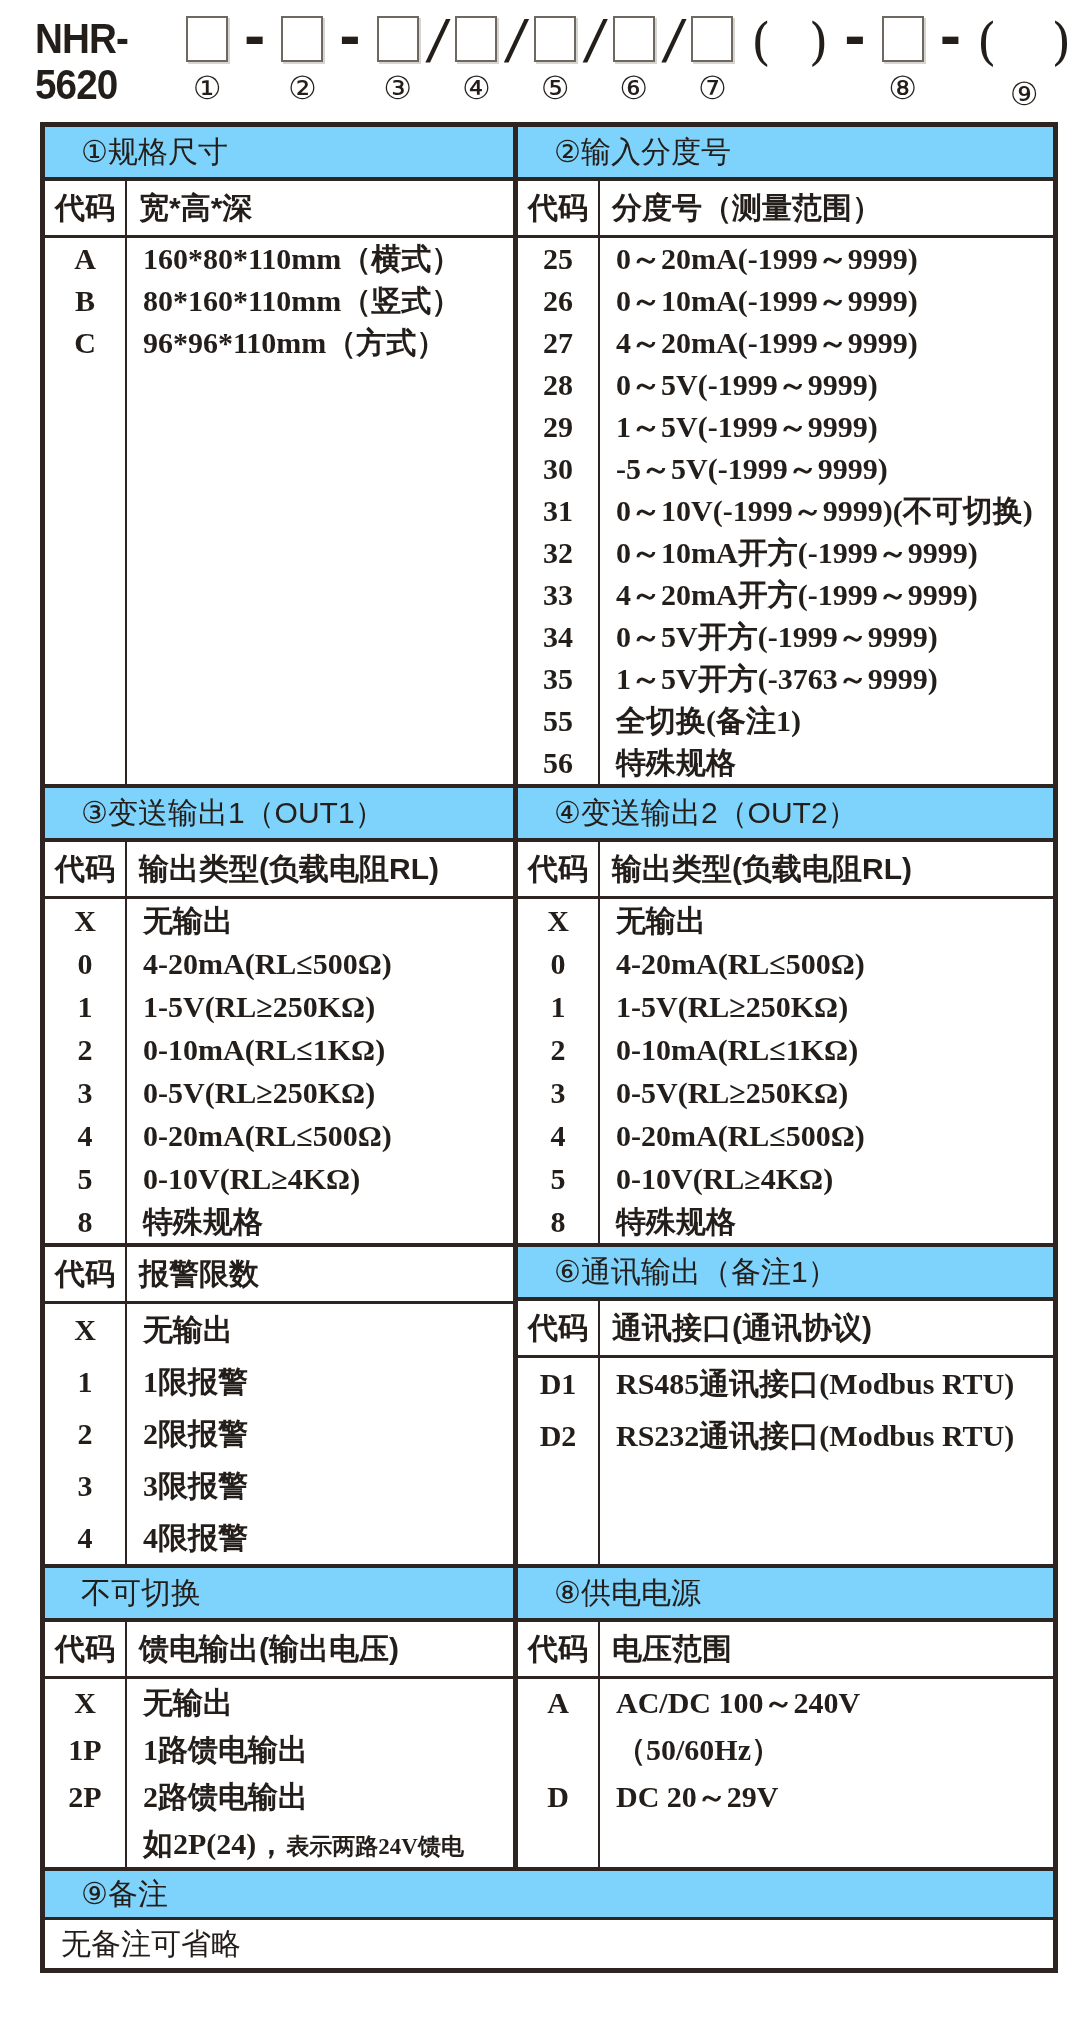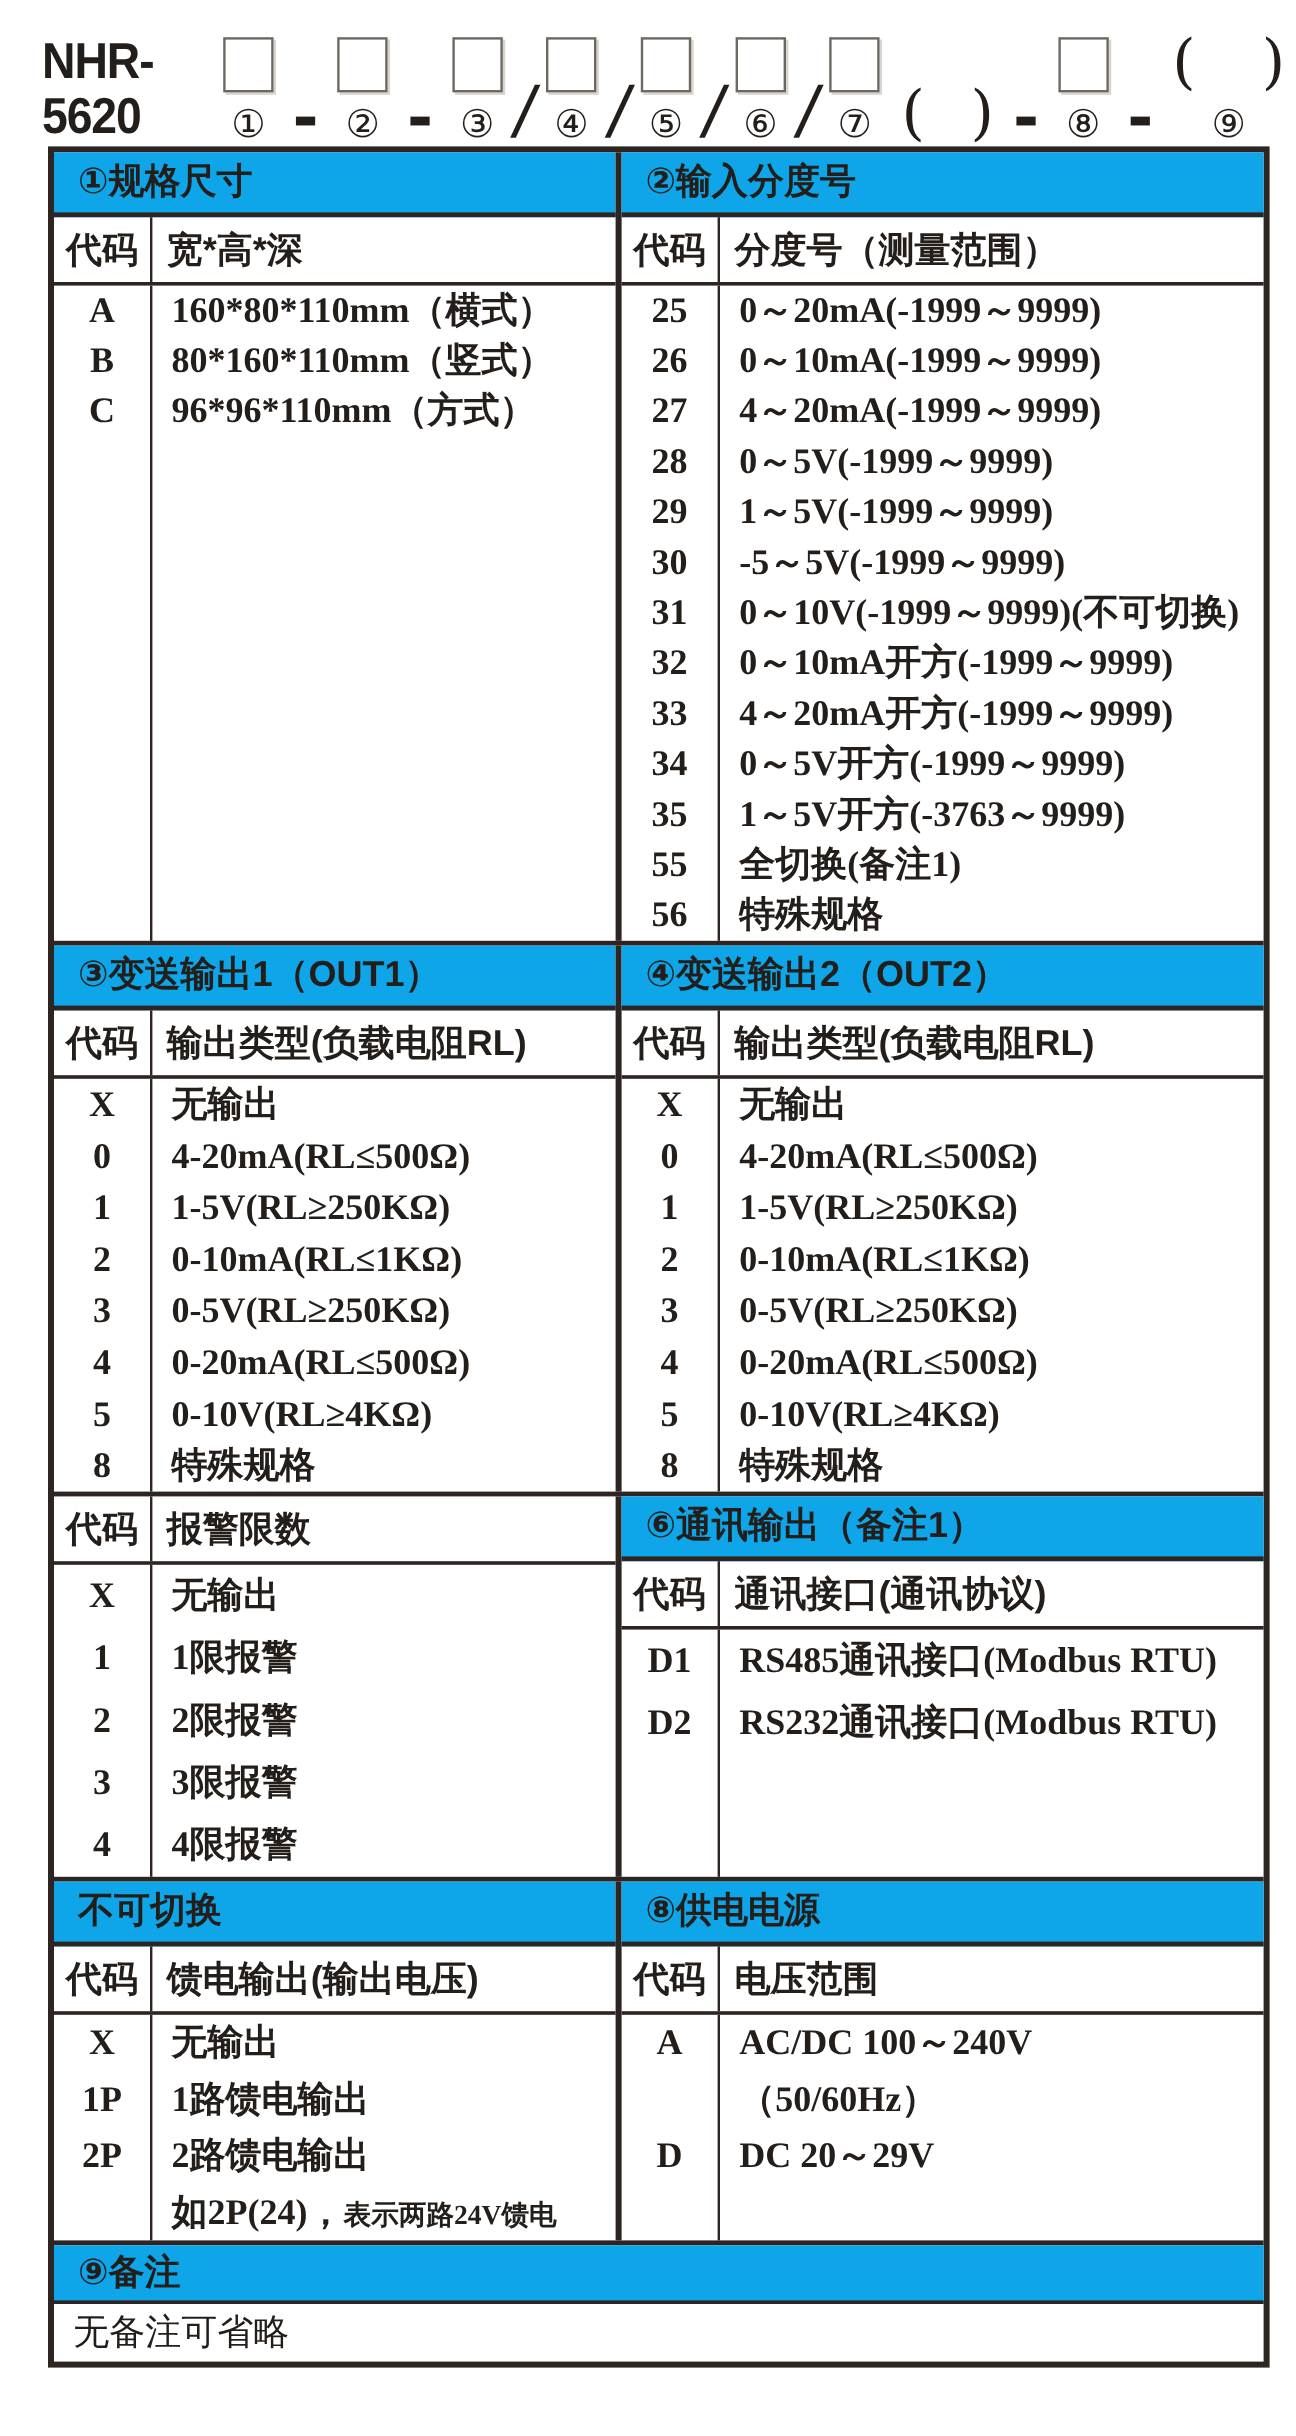--- a/index.html
+++ b/index.html
@@ -2,21 +2,21 @@
 <html><head>
 <meta charset="utf-8">
 <style>
   html,body{margin:0;padding:0;}
   body{
     width:1080px;height:2030px;background:#ffffff;color:#241e1a;
     font-family:"Liberation Sans","DejaVu Sans",sans-serif;overflow:hidden;
   }
   
   .model-line{
-    display:flex;align-items:flex-end;
+    display:flex;align-items:flex-start;
     margin:16px 0 0 35px;height:104px;
   }
   .prefix{
     font-size:42px;font-weight:700;line-height:46px;letter-spacing:-1px;
     transform:scaleX(.92);transform-origin:left center;margin-right:10px;
     font-family:"Liberation Sans","DejaVu Sans",sans-serif;
   }
   .munit{display:inline-flex;flex-direction:column;align-items:center;margin:0 9px;}
   .mbox{display:block;width:38px;height:42px;border:2px solid #6e6862;background:#fff;
         box-shadow:2px 2px 0 #d8d4d0;}
@@ -31,22 +31,22 @@
   .pgap55{display:inline-block;width:55px;}
   
   .spec-table{
     margin:2px 0 0 40px;width:1008px;border:5px solid #2e2522;background:#fff;
   }
   .band{display:grid;grid-template-columns:468px 1fr;border-top:4px solid #2e2522;}
   .band.first{border-top:none;}
   .half{display:flex;flex-direction:column;min-width:0;}
   .half.right{border-left:5px solid #2e2522;}
   .title-bar{
-    background:#0ea5e9;height:50px;line-height:50px;padding-left:20px;
-    font-size:30px;font-weight:700;border-bottom:4px solid #2e2522;
+    background:#7dd3fc;height:50px;line-height:50px;padding-left:36px;
+    font-size:30px;font-weight:400;border-bottom:4px solid #2e2522;
     white-space:nowrap;overflow:hidden;
   }
   .col-head{display:flex;height:54px;border-bottom:3px solid #2e2522;font-weight:700;}
   .code-w{flex:0 0 80px;width:80px;border-right:2px solid #2e2522;
     display:flex;align-items:center;justify-content:center;font-size:30px;}
   .desc-h{flex:1;display:flex;align-items:center;padding-left:12px;font-size:30px;
     white-space:nowrap;overflow:hidden;}
   .body{flex:1;display:flex;
     font-family:"Liberation Serif","DejaVu Serif",serif;font-weight:700;}
   .codes{flex:0 0 80px;width:80px;border-right:2px solid #2e2522;

